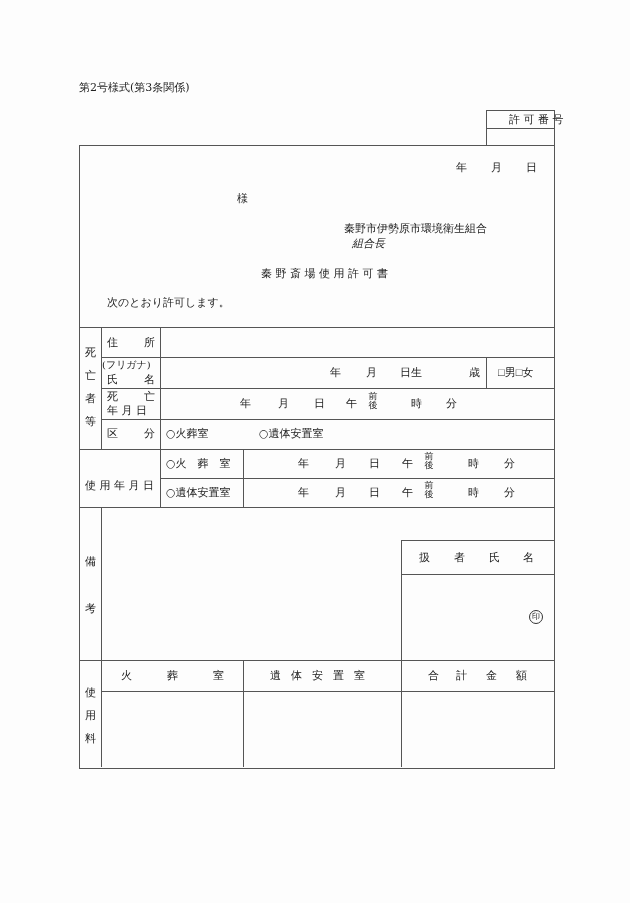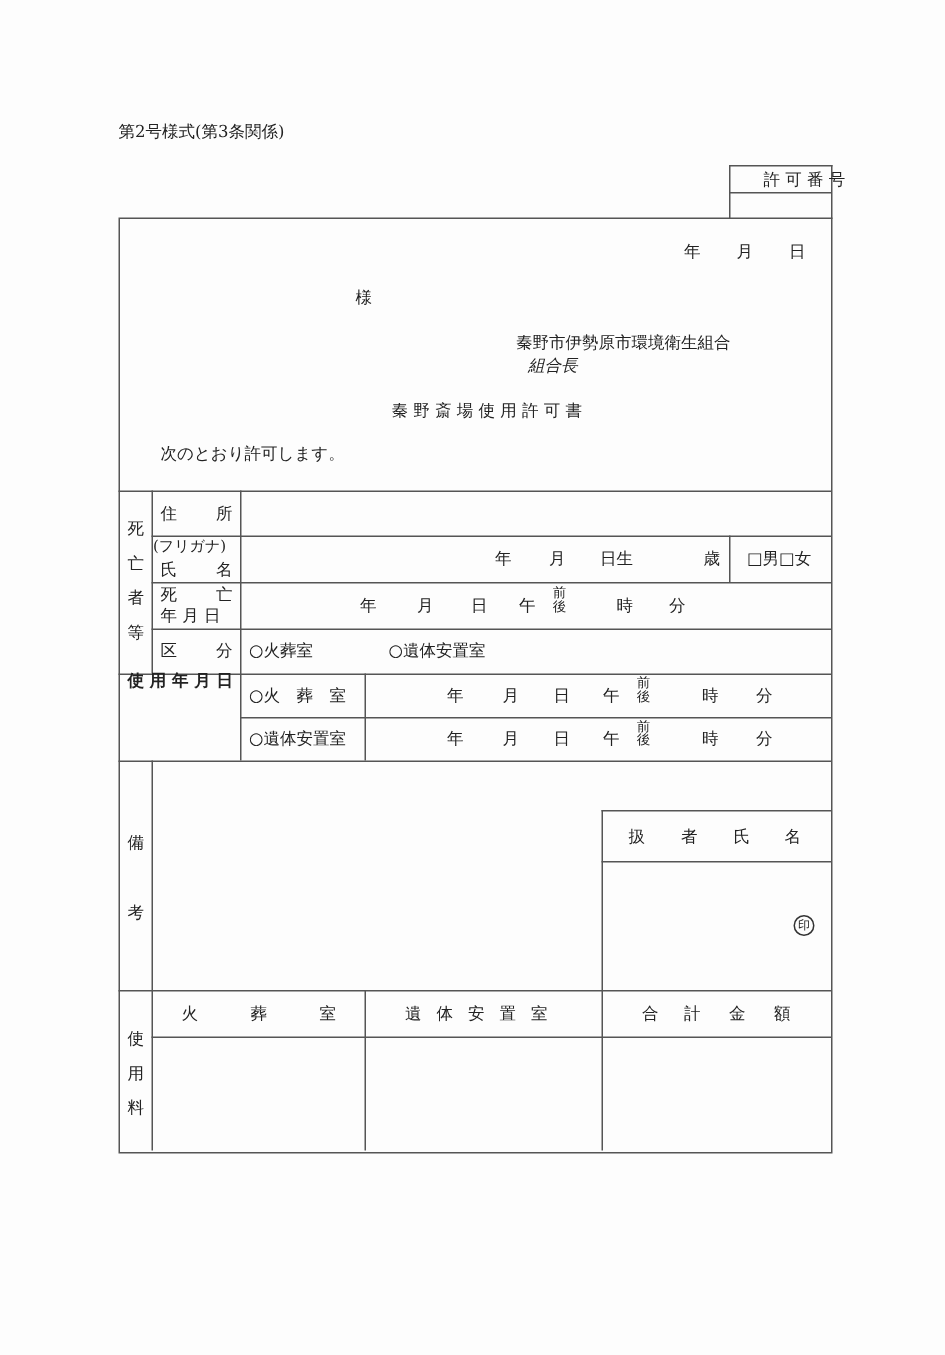--- a/index.html
+++ b/index.html
@@ -53,21 +53,21 @@
 <div class="abs" style="left:161px;top:328px;width:392px;height:29px;"></div>
 
 <div class="t small" style="left:102px;top:360px;">(フリガナ)</div>
 <div class="t" style="left:107px;top:374px;">氏</div>
 <div class="t" style="left:144px;top:374px;">名</div>
 <div class="abs" style="left:161px;top:358px;width:160px;height:30px;"></div>
 <div class="t" style="left:330px;top:367px;">年</div>
 <div class="t" style="left:366px;top:367px;">月</div>
 <div class="t" style="left:400px;top:367px;">日生</div>
 <div class="t" style="left:469px;top:367px;">歳</div>
-<div class="t" style="left:498px;top:367px;">□男□女</div>
+<div class="t" style="left:498px;top:367px;font-family:Liberation Serif, serif;">□男□女</div>
 
 <div class="t" style="left:107px;top:391px;">死</div>
 <div class="t" style="left:144px;top:391px;">亡</div>
 <div class="t" style="left:107px;top:405px;">年 月 日</div>
 <div class="t" style="left:240px;top:398px;">年</div>
 <div class="t" style="left:278px;top:398px;">月</div>
 <div class="t" style="left:314px;top:398px;">日</div>
 <div class="t" style="left:346px;top:398px;">午</div>
 <div class="stack" style="left:367px;top:392px;width:12px;">
     <div>前</div>
@@ -77,21 +77,21 @@
 <div class="t" style="left:446px;top:398px;">分</div>
 
 <div class="t" style="left:107px;top:428px;">区</div>
 <div class="t" style="left:144px;top:428px;">分</div>
 <div class="t" style="left:166px;top:428px;">○火葬室</div>
 <div class="t" style="left:259px;top:428px;">○遺体安置室</div>
 
 <div class="hl" style="left:160px;top:478px;width:394px;"></div>
 <div class="hl" style="left:79px;top:507px;width:475px;"></div>
 <div class="vl" style="left:243px;top:449px;height:58px;"></div>
-<div class="t" style="left:85px;top:448px;font-weight:bold;">使 用 年 月 日</div>
+<div class="t" style="left:85px;top:480px;">使 用 年 月 日</div>
 
 <div class="t" style="left:166px;top:458px;">○火　葬　室</div>
 <div class="t" style="left:298px;top:458px;">年</div>
 <div class="t" style="left:335px;top:458px;">月</div>
 <div class="t" style="left:369px;top:458px;">日</div>
 <div class="t" style="left:402px;top:458px;">午</div>
 <div class="stack" style="left:423px;top:452px;width:12px;">
     <div>前</div>
     <div>後</div>
   </div>

